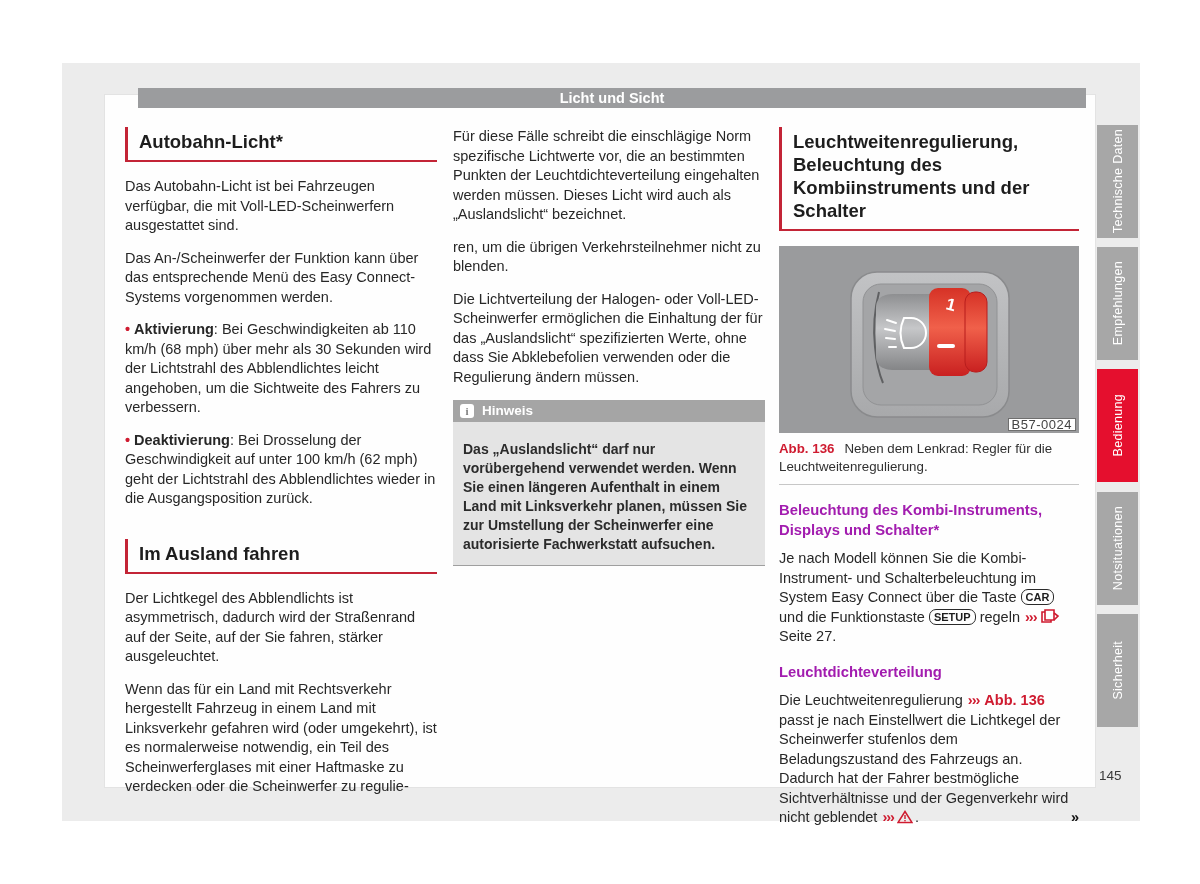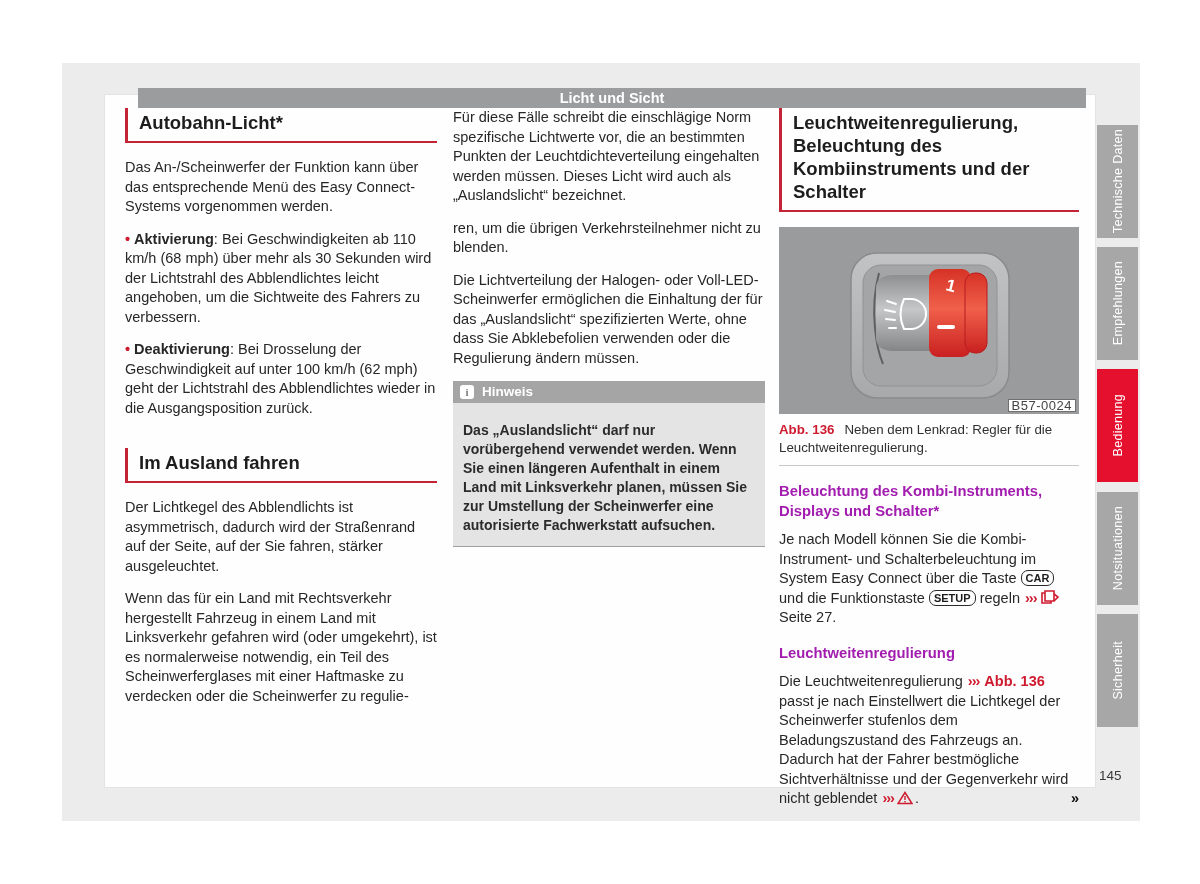--- a/index.html
+++ b/index.html
@@ -6,21 +6,21 @@
   body{
     width:1200px;height:884px;position:relative;background:#ffffff;
     font-family:"Liberation Sans", sans-serif;color:#262626;overflow:hidden;
   }
   .mat{position:absolute;left:62px;top:63px;width:1078px;height:758px;background:#ececec;}
   .sheet{position:absolute;left:105px;top:95px;width:990px;height:692px;background:#fefefe;box-shadow:0 0 0 1px #e3e3e3;}
   .header-bar{
     position:absolute;left:138px;top:88px;width:948px;height:20px;background:#9b9c9e;
     color:#ffffff;font-weight:bold;font-size:14.5px;line-height:20px;text-align:center;
   }
-  .col{position:absolute;top:108px;font-size:14.5px;line-height:19.5px;color:#272727;}
+  .col{position:absolute;top:127px;font-size:14.5px;line-height:19.5px;color:#272727;}
   .col p{margin:0 0 13px 0;}
   .col1{left:125px;width:312px;}
   .col2{left:453px;width:312px;}
   .col3{left:779px;width:300px;}
   .sec-head{
     margin:0 0 15px 0;font-size:18.5px;line-height:23px;font-weight:bold;color:#1d1d1d;
     border-left:3px solid #c32436;border-bottom:2px solid #c32436;
     padding:3px 0 7px 11px;
   }
   .mt{margin-top:30px;}
@@ -77,20 +77,21 @@
 
 <div class="mat"></div>
 <div class="sheet"></div>
 
 <div class="header-bar">
   <span>Licht und Sicht</span>
 </div>
 
 <div class="col col1">
   <h2 class="sec-head">Autobahn-Licht*</h2>
+  <p>Das Autobahn-Licht ist bei Fahrzeugen verfügbar, die mit Voll-LED-Scheinwerfern ausgestattet sind.</p>
   <p>Das An-/Scheinwerfer der Funktion kann über das entsprechende Menü des Easy Connect-Systems vorgenommen werden.</p>
   <p class="bullet"><span class="dot">•</span><b>Aktivierung</b><span>: Bei Geschwindigkeiten ab 110 km/h (68 mph) über mehr als 30 Sekunden wird der Lichtstrahl des Abblendlichtes leicht angehoben, um die Sichtweite des Fahrers zu verbessern.</span></p>
   <p class="bullet"><span class="dot">•</span><b>Deaktivierung</b><span>: Bei Drosselung der Geschwindigkeit auf unter 100 km/h (62 mph) geht der Lichtstrahl des Abblendlichtes wieder in die Ausgangsposition zurück.</span></p>
   <h2 class="sec-head mt">Im Ausland fahren</h2>
   <p>Der Lichtkegel des Abblendlichts ist asymmetrisch, dadurch wird der Straßenrand auf der Seite, auf der Sie fahren, stärker ausgeleuchtet.</p>
   <p>Wenn das für ein Land mit Rechtsverkehr hergestellt Fahrzeug in einem Land mit Linksverkehr gefahren wird (oder umgekehrt), ist es normalerweise notwendig, ein Teil des Scheinwerferglases mit einer Haftmaske zu verdecken oder die Scheinwerfer zu regulie-</p>
 </div>
 
 <div class="col col2">
   <p>Für diese Fälle schreibt die einschlägige Norm spezifische Lichtwerte vor, die an bestimmten Punkten der Leuchtdichteverteilung eingehalten werden müssen. Dieses Licht wird auch als „Auslandslicht“ bezeichnet.</p>
@@ -153,21 +154,21 @@
   <p>
     <span>Je nach Modell können Sie die Kombi-Instrument- und Schalterbeleuchtung im System Easy Connect über die Taste </span><span class="keycap">CAR</span><span> und die Funktionstaste </span><span class="keycap">SETUP</span><span> regeln </span><span class="ref">›››</span><svg class="inline-ico" width="20" height="15" viewBox="0 0 20 15">
         <g fill="none" stroke="#cf1b30" stroke-width="1.6">
           <path d="M2 3 h9 v10 h-9 z" fill="#ffffff"></path>
           <path d="M5 1 h9 v10 h-9 z" fill="#ffffff"></path>
           <path d="M14 4 l4 3 -4 4"></path>
         </g>
       </svg><span> Seite 27.</span>
   </p>
 
-  <h3 class="sub">Leuchtweitenregulierung</h3>
+  <h3 class="sub">Leuchtdichteverteilung</h3>
   <p>
     <span>Die Leuchtweitenregulierung </span><span class="ref">›››</span> <span class="ref-label">Abb. 136</span><span> passt je nach Einstellwert die Lichtkegel der Scheinwerfer stufenlos dem Beladungszustand des Fahrzeugs an. Dadurch hat der Fahrer bestmögliche Sichtverhältnisse und der Gegenverkehr wird nicht geblendet </span><span class="ref">›››</span><svg class="inline-ico" width="16" height="14" viewBox="0 0 16 14">
         <path d="M8 1.5 L15 12.5 H1 Z" fill="none" stroke="#cf1b30" stroke-width="1.5"></path>
         <rect x="7.3" y="5" width="1.4" height="4" fill="#cf1b30"></rect>
         <rect x="7.3" y="10" width="1.4" height="1.4" fill="#cf1b30"></rect>
       </svg><span>.</span><span class="cont">»</span>
   </p>
 </div>
 
 <div class="tab t1">

